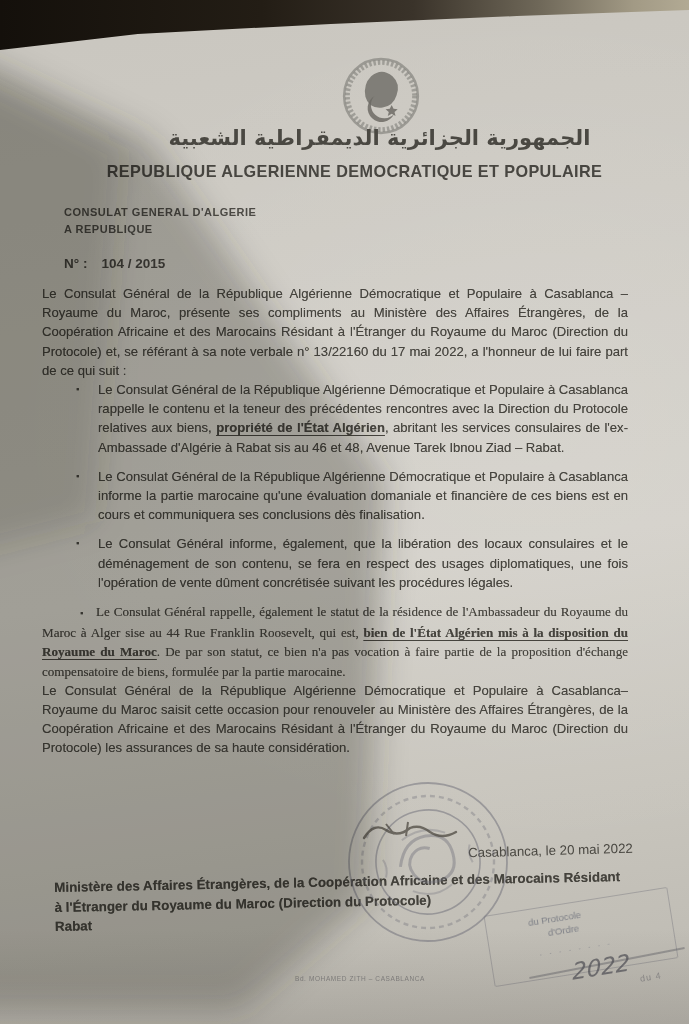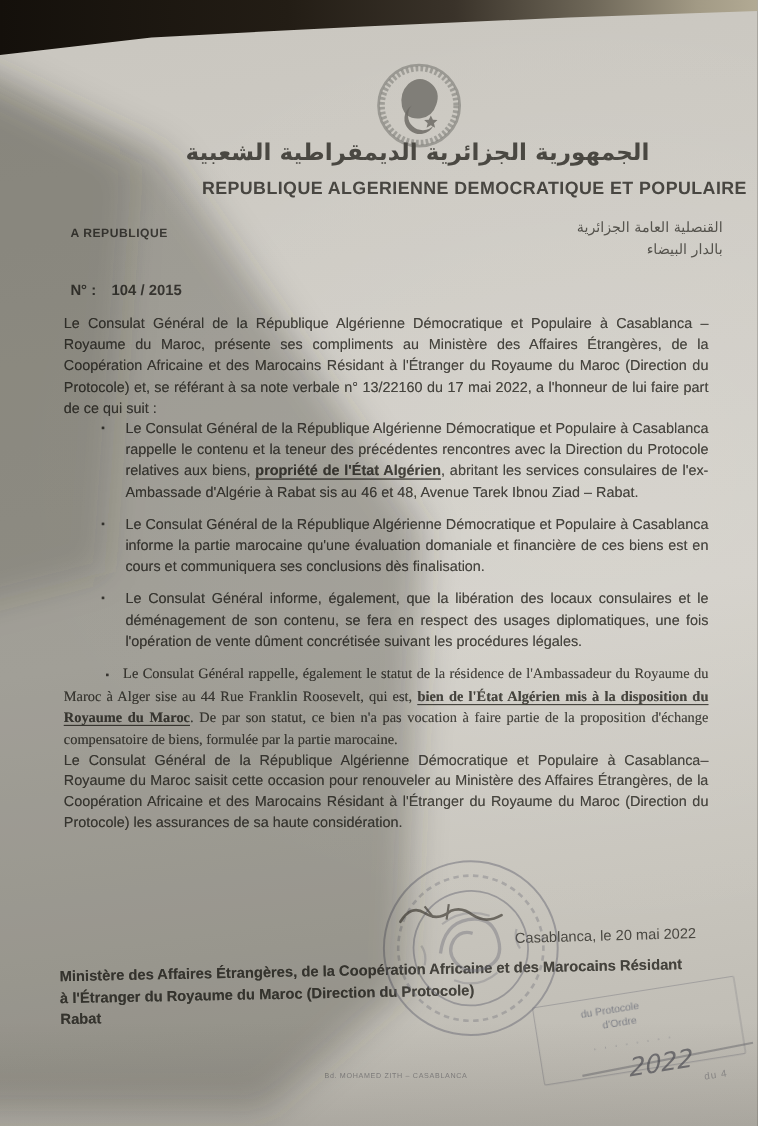--- a/index.html
+++ b/index.html
@@ -18,31 +18,31 @@
   }
   
   .shadow-layer{position:absolute;inset:0;z-index:8;pointer-events:none;mix-blend-mode:multiply;}
   .bottom-vignette{position:absolute;left:0;bottom:0;width:100%;height:95px;z-index:8;pointer-events:none;
     background:linear-gradient(to top,rgba(70,65,58,.16),rgba(70,65,58,0));}
 
   
   .emblem{position:absolute;left:340px;top:55px;width:82px;height:82px;z-index:2;opacity:.85;}
   .title-ar{position:absolute;left:120px;right:50px;top:126px;z-index:2;text-align:center;direction:rtl;
     font-family:"DejaVu Sans",sans-serif;font-size:21px;font-weight:bold;color:#4a4842;letter-spacing:.5px;}
-  .title-fr{position:absolute;left:30px;right:10px;top:162px;z-index:2;text-align:right;
+  .title-fr{position:absolute;left:30px;right:10px;top:162px;z-index:2;text-align:center;
     font-size:16.2px;font-weight:bold;letter-spacing:.4px;color:#484641;}
   .sender-fr{position:absolute;left:64px;top:204px;z-index:2;font-size:11px;font-weight:bold;
     letter-spacing:.5px;line-height:17px;color:#4c4a45;}
   .sender-ar{position:absolute;right:32px;top:198px;z-index:2;text-align:right;direction:rtl;
     font-family:"DejaVu Sans",sans-serif;font-size:13px;line-height:20px;color:#55534d;}
   .ref-line{position:absolute;left:64px;top:256px;z-index:2;font-size:13.5px;font-weight:bold;color:#46443f;}
   .ref-line .val{margin-left:14px;}
 
   
-  .doc{position:absolute;left:58px;top:284px;width:586px;z-index:2;
+  .doc{position:absolute;left:42px;top:284px;width:586px;z-index:2;
     font-size:13.1px;line-height:19.2px;text-align:justify;color:#46443e;
     text-shadow:0 0 .5px rgba(70,68,62,.55);}
   .doc p{margin:0;}
   .para{margin-bottom:13px;}
   .bullet-item{display:flex;margin:0 0 10px 34px;}
   .bullet-marker{flex:0 0 22px;font-size:9px;line-height:19.2px;}
   .bullet-text{flex:1;}
   .b4{text-indent:38px;margin-bottom:15px;font-family:Liberation Serif, serif;}
   .b4 .bullet-inline{font-size:9px;margin-right:12px;}
   .em{font-weight:bold;text-decoration:underline;text-underline-offset:2.5px;text-decoration-thickness:1.3px;}
@@ -100,25 +100,22 @@
     <circle cx="50" cy="50" r="41" fill="none" stroke="#6b6b66" stroke-width="6" stroke-dasharray="3 2.4" opacity=".55"></circle>
     <path d="M38 26 q13 -11 26 0 q10 9 5 23 q-4 13 -17 15 q-17 2 -21 -13 q-3 -15 7 -25 Z" fill="#5d5b55" opacity=".8"></path>
     <path d="M42 50 a17 17 0 1 0 24 22 a13.5 13.5 0 1 1 -24 -22" fill="#5d5b55" opacity=".85"></path>
     <path d="M63 61 l2.3 4.7 5.1 .4 -3.9 3.4 1.2 5 -4.7 -2.8 -4.7 2.8 1.2 -5 -3.9 -3.4 5.1 -.4 Z" fill="#5d5b55" opacity=".85"></path>
   </svg>
 
   <div class="title-ar">الجمهورية الجزائرية الديمقراطية الشعبية</div>
   <div class="title-fr">REPUBLIQUE ALGERIENNE DEMOCRATIQUE ET POPULAIRE</div>
 
   <div class="sender-fr">
+    <div>CONSULAT GENERAL D'ALGERIE</div>
     <div>A REPUBLIQUE</div>
-  </div>
-  <div class="sender-ar">
-    <div>القنصلية العامة الجزائرية</div>
-    <div>بالدار البيضاء</div>
   </div>
 
   <div class="ref-line">
     <span>N° :</span><span class="val">104 / 2015</span>
   </div>
 
   <div class="doc">
     <p class="para">Le Consulat Général de la République Algérienne Démocratique et Populaire à Casablanca – Royaume du Maroc, présente ses compliments au Ministère des Affaires Étrangères, de la Coopération Africaine et des Marocains Résidant à l'Étranger du Royaume du Maroc (Direction du Protocole) et, se référant  à sa note verbale n° 13/22160 du 17 mai 2022, a l'honneur de lui faire part de ce qui suit :</p>
 
     <div class="bullet-item">

